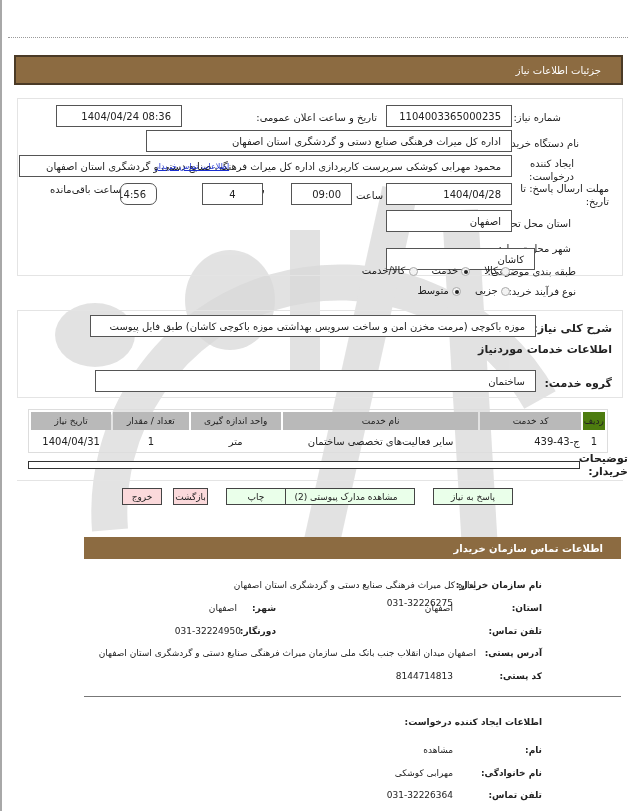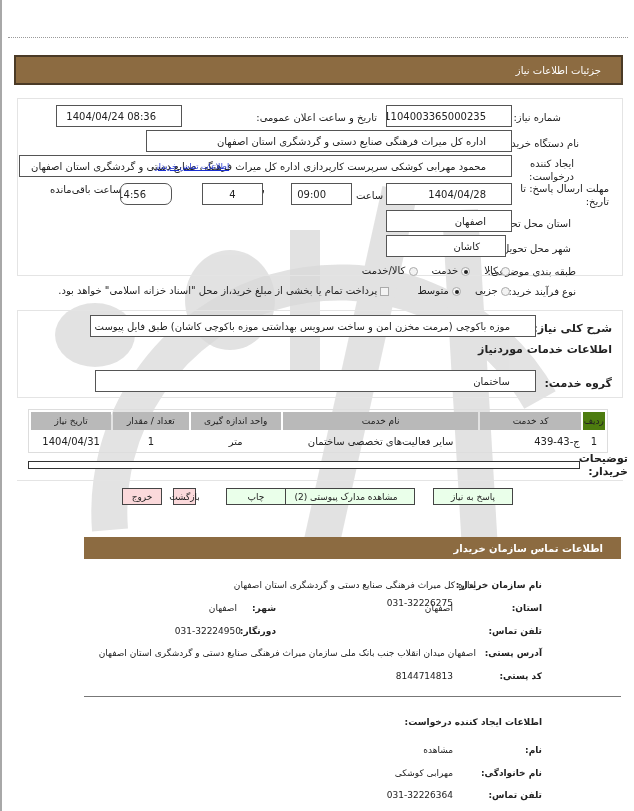--- a/index.html
+++ b/index.html
@@ -19,21 +19,21 @@
     position: absolute; left: 14px; top: 55px; width: 609px; height: 30px;
     background: #8c6b41; border: 2px solid #4a3a26; color: #fff; font-size: 10px;
     display: flex; align-items: center; padding-right: 20px;
   }
 
   .panel { position: absolute; border: 1px solid #e4e4e4; background: transparent; z-index: 1; }
   .field-row { position: absolute; display: flex; align-items: center; z-index: 2; }
   .label { position: absolute; font-size: 10px; color: #222; white-space: nowrap; z-index: 2; }
   .box {
     position: absolute; border: 1px solid #555; background: #fff; height: 22px;
-    font-size: 10px; display: flex; align-items: center; padding: 0 25px; white-space: nowrap; overflow: hidden; z-index: 2;
+    font-size: 10px; display: flex; align-items: center; padding: 0 10px; white-space: nowrap; overflow: hidden; z-index: 2;
   }
   .box.ltr { direction: ltr; justify-content: flex-end; }
   .box.rtl { direction: rtl; }
   .link { color: #1a2fd0; text-decoration: underline; font-size: 8px; }
 
   .radio { display: inline-block; width: 9px; height: 9px; border-radius: 50%; border: 1px solid #aaa; background: #f3f3f3; vertical-align: middle; position: relative; }
   .radio.checked::after { content: ""; position: absolute; left: 2px; top: 2px; width: 4px; height: 4px; border-radius: 50%; background: #222; }
   .checkbox { display: inline-block; width: 9px; height: 9px; border: 1px solid #aaa; background: #f3f3f3; vertical-align: middle; }
 
   .bold { font-weight: bold; }
@@ -106,34 +106,33 @@
 <div class="box ltr" style="left:291px; top:183px; width:61px;">09:00</div>
 <span class="label" style="left:250px; top:184px;">روز</span>
 <div class="box ltr" style="left:202px; top:183px; width:61px; justify-content:center;">4</div>
 <span class="label" style="left:50px; top:184px;">ساعت باقی‌مانده</span>
 <div class="box ltr" style="left:120px; top:183px; width:37px;border-radius:7px;">00:14:56</div>
 
 <span class="label" style="right:63px; top:218px;">استان محل تحویل:</span>
 <div class="box rtl" style="left:386px; top:210px; width:126px;">اصفهان</div>
 
 <span class="label" style="right:63px; top:243px;">شهر محل تحویل:</span>
-<div class="box rtl" style="left:386px; top:235px; width:120px;">کاشان</div>
+<div class="box rtl" style="left:386px; top:248px; width:149px;">کاشان</div>
 
 <span class="label" style="right:58px; top:266px;">طبقه بندی موضوعی:</span>
 <div class="field-row" style="right:124px; top:265px; gap:14px; font-size:10px;">
   <span><span class="radio"></span> <span>کالا</span></span>
   <span><span class="radio checked"></span> <span>خدمت</span></span>
   <span><span class="radio"></span> <span>کالا/خدمت</span></span>
 </div>
 
 <span class="label" style="right:58px; top:286px;">نوع فرآیند خرید:</span>
 <div class="field-row" style="right:124px; top:285px; gap:14px; font-size:10px;">
   <span><span class="radio"></span> <span>جزیی</span></span>
   <span><span class="radio checked"></span> <span>متوسط</span></span>
-  <span style="margin-right:14px;"><span class="checkbox"></span> <span>پرداخت تمام یا بخشی از مبلغ خرید،از محل "اسناد خزانه اسلامی" خواهد بود.</span></span>
 </div>
 
 <div class="panel" style="left:17px; top:310px; width:606px; height:88px;"></div>
 <span class="label bold" style="right:22px; top:322px; font-size:11px;">شرح کلی نیاز:</span>
 <div class="box rtl" style="left:90px; top:315px; width:446px;">موزه باکوچی (مرمت مخزن امن و ساخت سرویس بهداشتی موزه باکوچی کاشان) طبق فایل پیوست</div>
 <span class="label bold" style="right:22px; top:343px; font-size:11px;">اطلاعات خدمات موردنیاز</span>
 <span class="label bold" style="right:22px; top:377px; font-size:11px;">گروه خدمت:</span>
 <div class="box rtl" style="left:95px; top:370px; width:441px;">ساختمان</div>
 
 <table class="services">
@@ -162,21 +161,21 @@
 <span class="label bold" style="right:6px; top:452px; font-size:11px; line-height:13px;">
   <span>توضیحات</span><br>
   <span>خریدار:</span>
 </span>
 <div style="position:absolute; left:28px; top:461px; width:552px; height:8px; border:1px solid #333; background:#fff; z-index:2;"></div>
 <div style="position:absolute; left:17px; right:11px; top:480px; border-top:1px solid #e4e4e4;"></div>
 
 <div class="btn green" style="left:433px; top:488px; width:80px;">پاسخ به نیاز</div>
 <div class="btn green" style="left:277px; top:488px; width:138px;">مشاهده مدارک پیوستی (2)</div>
 <div class="btn green" style="left:226px; top:488px; width:60px;">چاپ</div>
-<div class="btn pink" style="left:173px; top:488px; width:23px;">بازگشت</div>
+<div class="btn pink" style="left:173px; top:488px; width:35px;">بازگشت</div>
 <div class="btn pink" style="left:122px; top:488px; width:40px;">خروج</div>
 
 <div class="contact-bar">
   <span>اطلاعات تماس سازمان خریدار</span>
 </div>
 
 <span class="c-label" style="right:92px; top:580px;">نام سازمان خریدار:</span>
 <span class="c-val" style="right:158px; top:580px;">اداره کل میراث فرهنگی  صنایع دستی و گردشگری استان اصفهان</span>
 
 <span class="c-label" style="right:92px; top:603px;">استان:</span>

